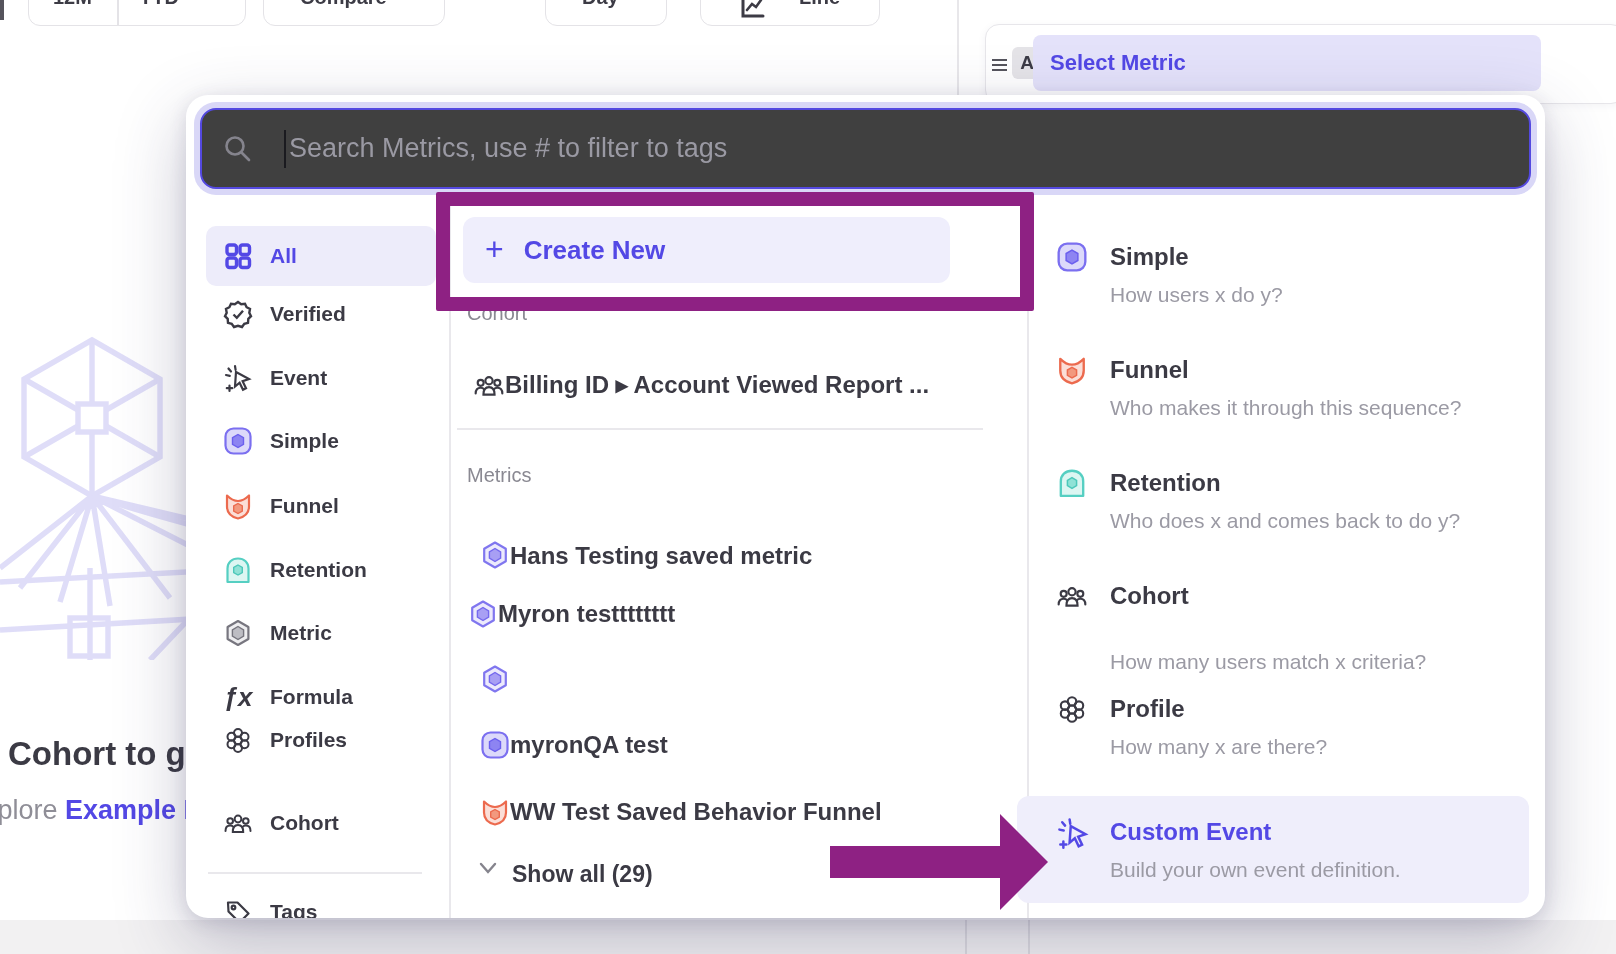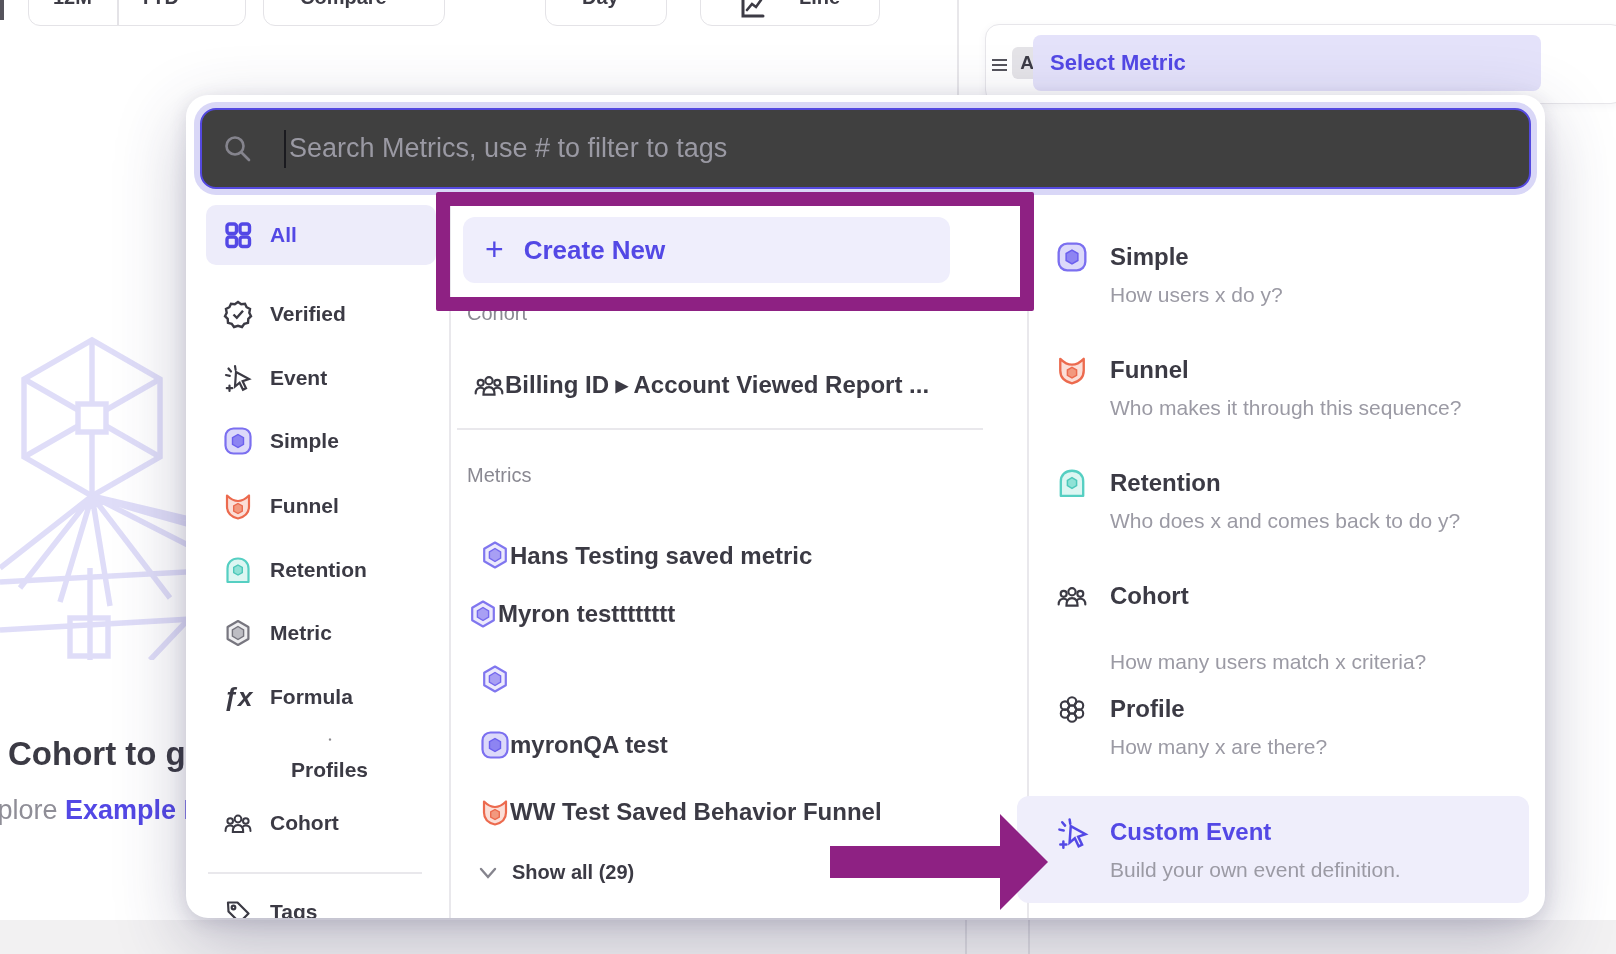--- a/index.html
+++ b/index.html
@@ -45,34 +45,34 @@
                  box-shadow:0 0 0 6px #d9d7f7; display:flex; align-items:center; padding-left:20px; }
   .caret { width:2px; height:38px; background:#1a1a1f; margin-left:30px; }
   .search-ph { margin-left:3px; font-size:27px; color:#9a99a3; }
 
   .v-div { position:absolute; top:110px; width:1.5px; height:713px; background:#e9e8ec; }
 
   
   .sb-row { position:absolute; left:20px; width:230px; height:44px; display:flex;
             align-items:center; gap:17px; padding-left:17px; font-size:21px; font-weight:700;
             color:#3b3a44; }
-  .sb-all { top:110px; height:60px; background:#edecfa; border-radius:10px; color:#5348e5; }
+  .sb-all { top:131px; height:60px; background:#edecfa; border-radius:10px; color:#5348e5; }
   .sb-divider { position:absolute; left:22px; top:777px; width:214px; height:1.5px; background:#e9e8ec; }
 
   
   .create-btn { position:absolute; left:277px; top:122px; width:487px; height:66px;
                 background:#efeefc; border-radius:12px; display:flex; align-items:center;
                 padding-left:22px; gap:20px; color:#5348e5; font-size:26px; font-weight:700; }
   .plus { font-size:32px; font-weight:400; line-height:1; margin-top:-3px; }
   .sec-label { position:absolute; font-size:20px; color:#8a8992; }
   .m-row { position:absolute; display:flex; align-items:center; font-size:24px;
            font-weight:700; color:#3b3a44; white-space:nowrap; }
   .h-div { position:absolute; height:1.5px; background:#e9e8ec; }
-  .showall { position:absolute; left:292px; top:766px; display:flex; align-items:center; gap:14px;
-             font-size:20px; font-weight:700; color:#3b3a44; }
+  .showall { position:absolute; left:292px; top:766px; display:flex; align-items:flex-start; gap:14px;
+             font-size:23px; font-weight:700; color:#3b3a44; }
 
   
   .type-icon { position:absolute; left:870px; }
   .t-title { position:absolute; left:924px; font-size:24px; font-weight:700; color:#3b3a44; }
   .t-desc  { position:absolute; left:924px; font-size:21px; color:#9b9aa4; }
   .custom-bg { position:absolute; left:831px; top:701px; width:512px; height:107px;
                background:#efeefb; border-radius:12px; }
   .t-purple { color:#5348e5; }
 
   
@@ -218,21 +218,21 @@
         <path d="M15,8.5 L20.6,11.8 L20.6,18.2 L15,21.5 L9.4,18.2 L9.4,11.8 Z" fill="#bdbdc3" stroke="#76757e" stroke-width="1.4"></path>
       </svg>
       <span>Metric</span>
     </div>
 
     <div class="sb-row" style="top:580px;">
       <span class="formula-glyph">ƒx</span>
       <span>Formula</span>
     </div>
 
-    <div class="sb-row" style="top:643px;flex-direction:column;">
+    <div class="sb-row" style="top:623px;">
       <svg width="30" height="30" viewBox="0 0 30 30" fill="none" stroke="#3b3a44" stroke-width="2">
         <circle cx="15" cy="15.5" r="4"></circle>
           <circle cx="15" cy="8" r="4"></circle>
           <circle cx="8.5" cy="11.8" r="4"></circle>
         <circle cx="8.5" cy="19.2" r="4"></circle>
           <circle cx="15" cy="23" r="4"></circle>
           <circle cx="21.5" cy="19.2" r="4"></circle>
           <circle cx="21.5" cy="11.8" r="4"></circle>
       </svg>
       <span>Profiles</span>

